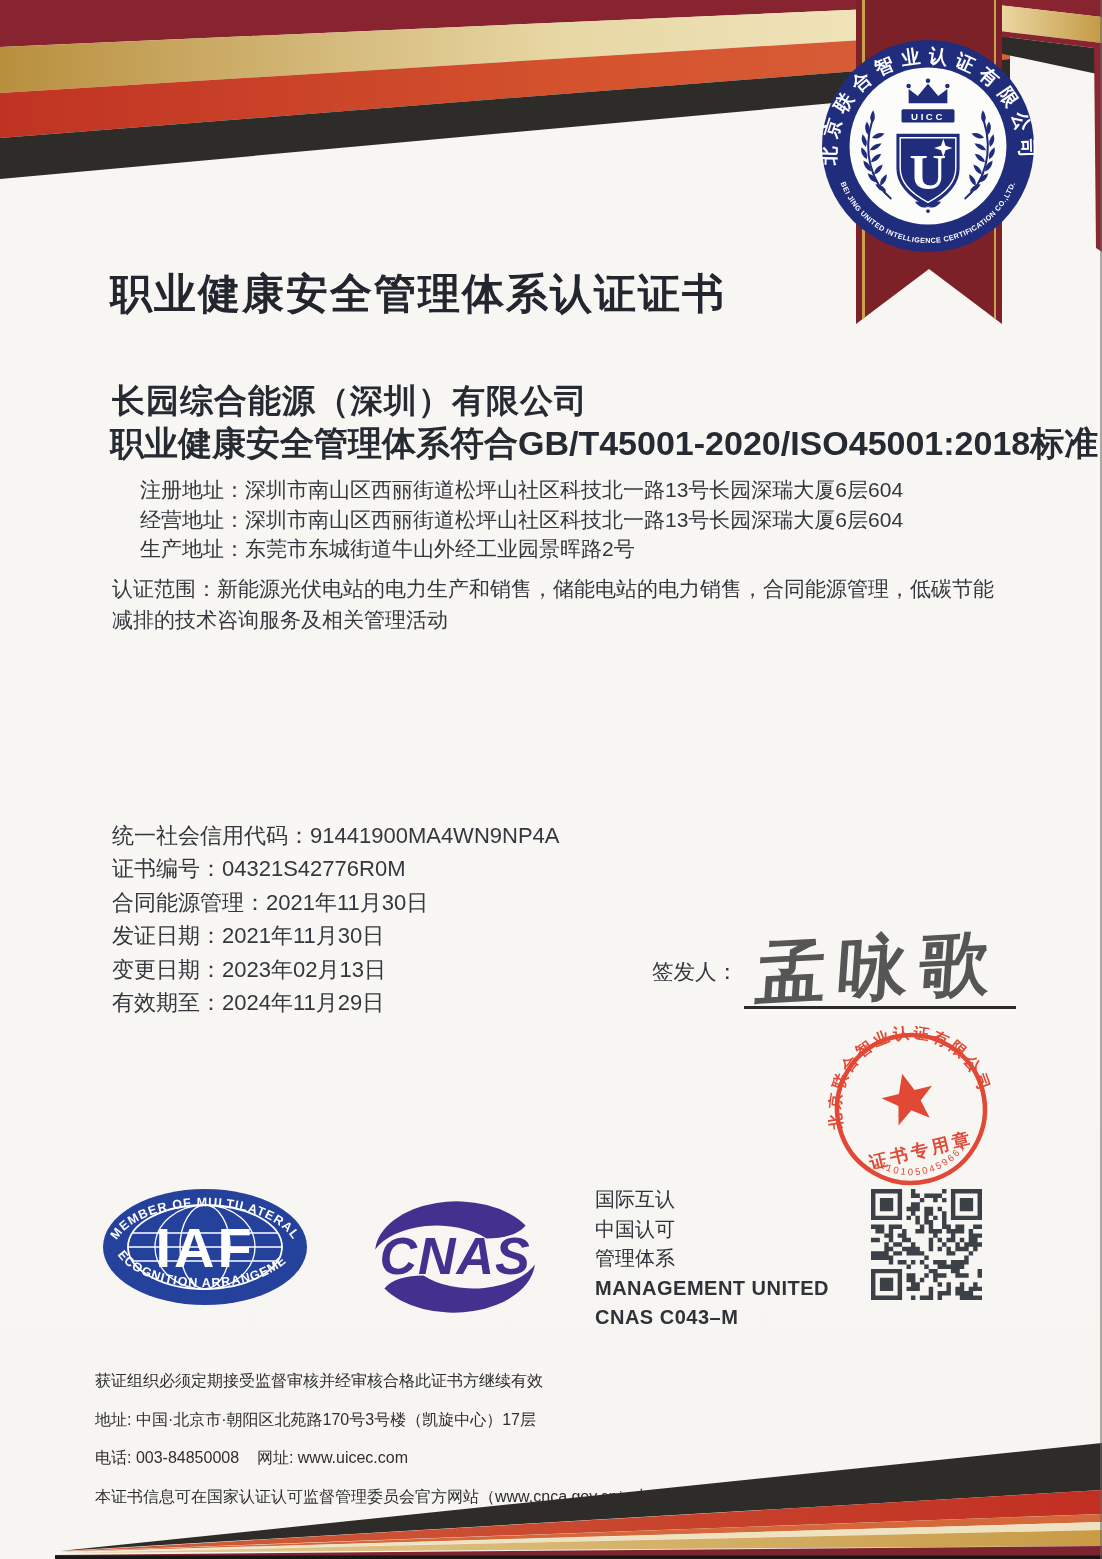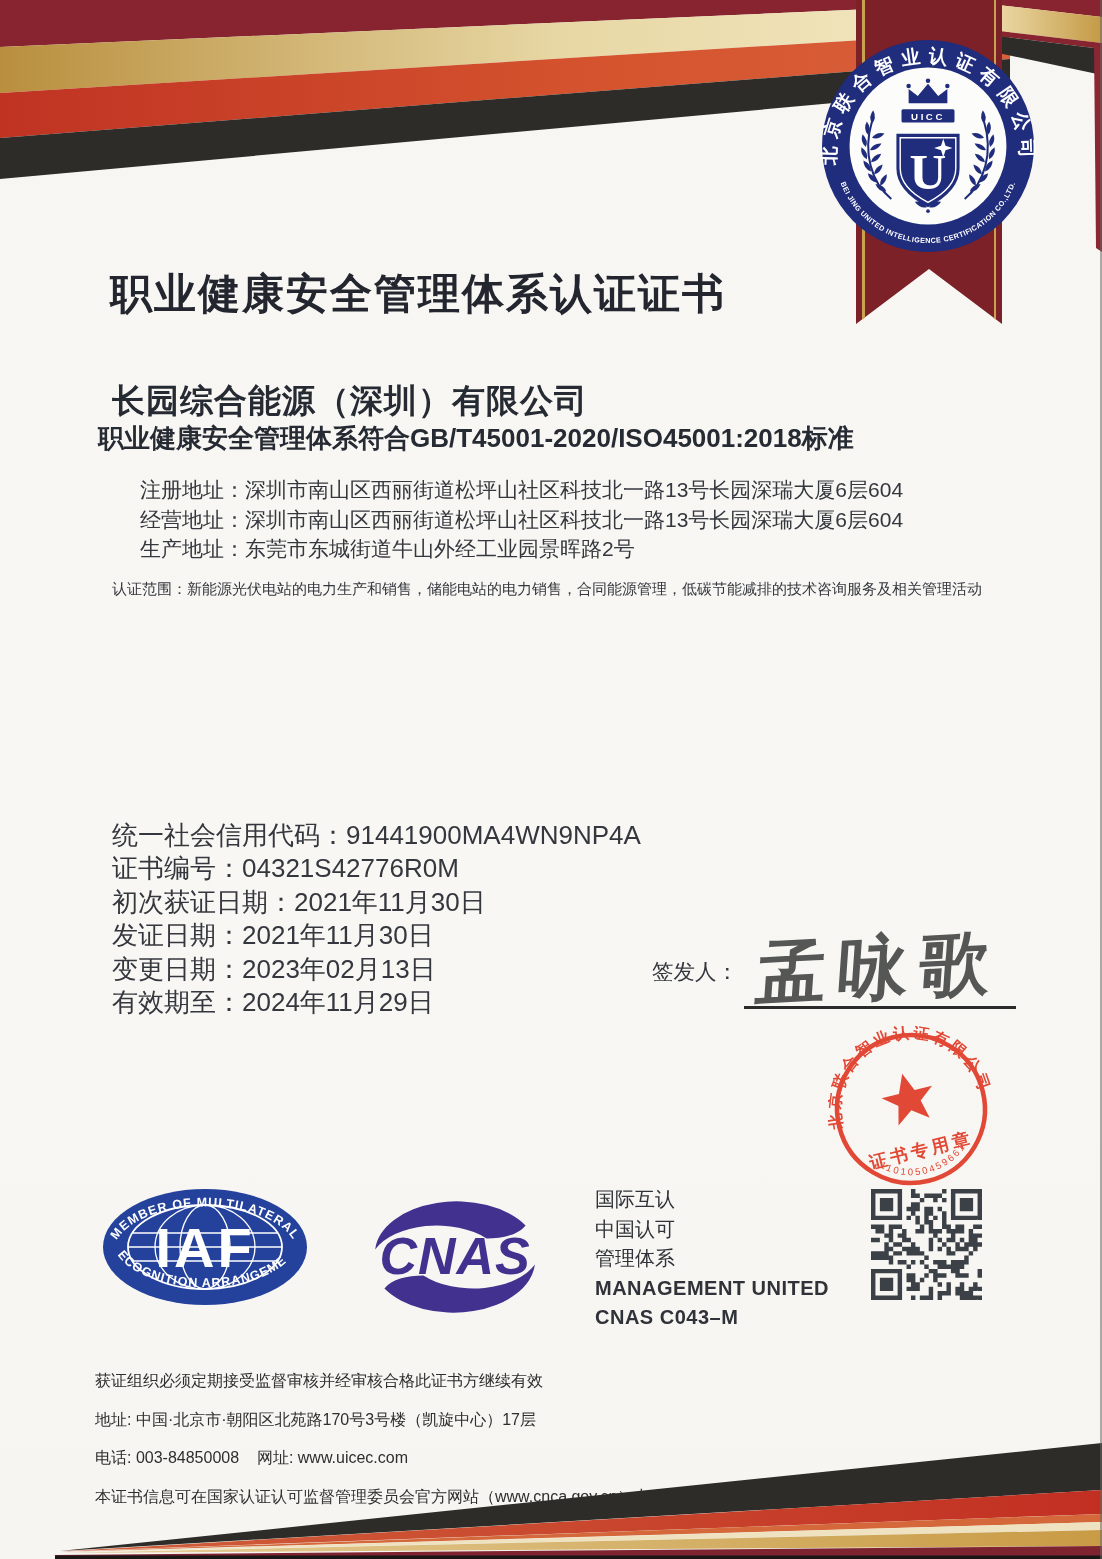--- a/index.html
+++ b/index.html
@@ -14,24 +14,24 @@
   .edge-right{right:0;top:0;width:2px;height:1559px;background:#6a6762;opacity:.55;}
   
   .ribbon{left:856px;top:0;width:146px;height:324px;background:#7c2128;
           clip-path:polygon(0 0,100% 0,100% 100%,50% 83%,0 100%);}
   .ribbon .pin{position:absolute;top:0;bottom:0;width:2.5px;background:#c9a250;}
   .ribbon .pin.l{left:6px;} .ribbon .pin.r{right:6px;}
   .emblem{left:820px;top:38px;}
   
   .title{left:110px;top:266px;font-size:42px;font-weight:700;color:#23262e;letter-spacing:2px;}
   .company{left:112px;top:379px;font-size:33px;font-weight:700;color:#262a32;letter-spacing:1px;}
-  .standard{left:98px;top:421px;font-size:26px;font-weight:700;color:#262a32;}
+  .standard{left:110px;top:421px;font-size:34px;font-weight:700;color:#262a32;}
   .addresses{left:112px;top:475px;font-size:21px;line-height:29.5px;color:#34373d;margin-left:28px;}
-  .scope{left:112px;top:574px;width:884px;font-size:15px;line-height:30.5px;color:#34373d;}
-  .details{left:112px;top:819px;font-size:26px;line-height:33.4px;color:#34373d;}
+  .scope{left:112px;top:574px;width:884px;font-size:21px;line-height:30.5px;color:#34373d;}
+  .details{left:112px;top:819px;font-size:22px;line-height:33.4px;color:#34373d;}
   .issuer-label{left:652px;top:957px;font-size:21.5px;color:#34373d;}
   .signature{left:756px;top:922px;font-size:70px;font-weight:700;color:#3f4140;
              letter-spacing:12px;transform:rotate(-3deg) skewX(-7deg);opacity:.88;white-space:nowrap;}
   .sig-line{left:744px;top:1006px;width:272px;height:2.5px;background:#2b2b2b;}
   .stamp{left:828px;top:1026px;}
   .qr{left:871px;top:1189px;}
   .iaf{left:102px;top:1188px;}
   .cnas{left:362px;top:1192px;}
   .acc-block{left:595px;top:1185px;font-size:20px;line-height:29.5px;color:#2f3238;}
   .acc-block .en{font-weight:700;letter-spacing:.5px;}
@@ -137,21 +137,21 @@
     <div>注册地址：深圳市南山区西丽街道松坪山社区科技北一路13号长园深瑞大厦6层604</div>
     <div>经营地址：深圳市南山区西丽街道松坪山社区科技北一路13号长园深瑞大厦6层604</div>
     <div>生产地址：东莞市东城街道牛山外经工业园景晖路2号</div>
   </div>
 
   <div class="abs scope">认证范围：新能源光伏电站的电力生产和销售，储能电站的电力销售，合同能源管理，低碳节能减排的技术咨询服务及相关管理活动</div>
 
   <div class="abs details">
     <div>统一社会信用代码：91441900MA4WN9NP4A</div>
     <div>证书编号：04321S42776R0M</div>
-    <div>初次获证日期：2021年11月30日</div>
+    <div>合同能源管理：2021年11月30日</div>
     <div>发证日期：2021年11月30日</div>
     <div>变更日期：2023年02月13日</div>
     <div>有效期至：2024年11月29日</div>
   </div>
 
   <div class="abs issuer-label">签发人：</div>
   <div class="abs signature">孟咏歌</div>
   <div class="abs sig-line"></div>
 
   <svg class="abs stamp" width="166" height="166" viewBox="-82 -82 164 164">

